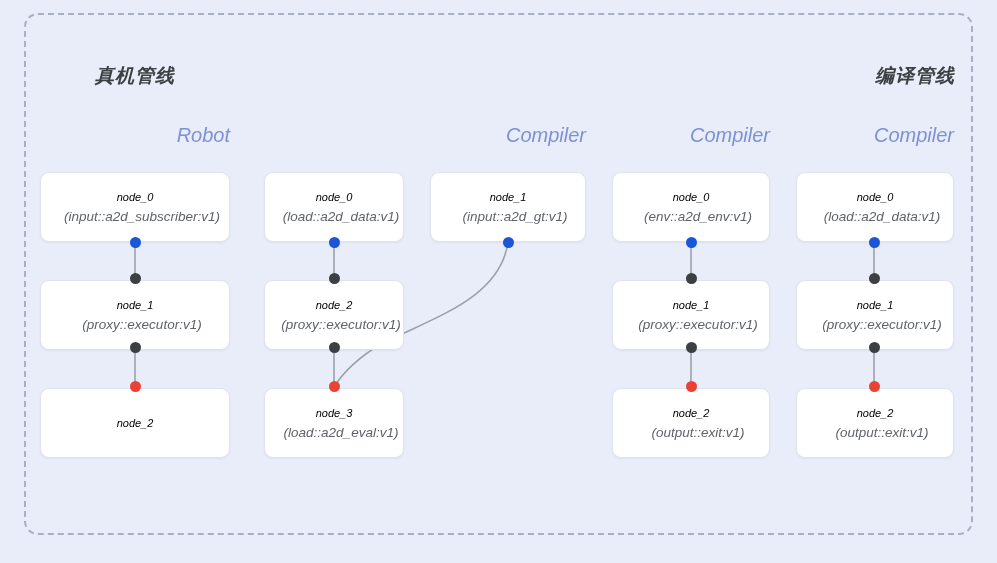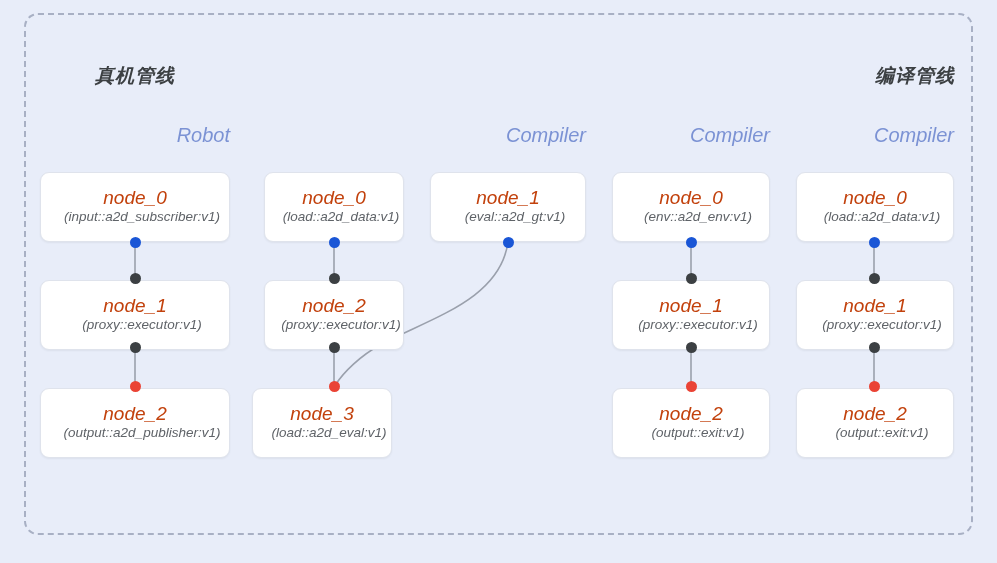--- a/index.html
+++ b/index.html
@@ -62,22 +62,22 @@
     border-radius: 9px;
     box-sizing: border-box;
     box-shadow: 0 1px 2px rgba(60,64,67,0.07);
     display: flex;
     flex-direction: column;
     align-items: center;
     justify-content: center;
     text-align: center;
   }
   .node-name {
-    font-size: 19px;
-    color: #c2410c;
+    font-size: 11px;
+    color: #000000;
     line-height: 19px;
     white-space: nowrap;
   }
   .node-type {
     font-size: 13.5px;
     color: #5f6368;
     line-height: 19px;
     white-space: nowrap;
     margin-left: 14px;
   }
@@ -132,43 +132,42 @@
     <div class="node-box" style="left:40px; top:172px; width:190px; height:70px;">
       <div class="node-name">node_0</div>
       <div class="node-type">(input::a2d_subscriber:v1)</div>
     </div>
     <div class="node-box" style="left:40px; top:280px; width:190px; height:70px;">
       <div class="node-name">node_1</div>
       <div class="node-type">(proxy::executor:v1)</div>
     </div>
     <div class="node-box" style="left:40px; top:388px; width:190px; height:70px;">
       <div class="node-name">node_2</div>
-      <div class="node-type">(output::a2d_publisher:v1)</div>
     </div>
 
     <div class="port port-in" style="left:129.5px; top:236.5px;"></div>
     <div class="port port-mid" style="left:129.5px; top:272.5px;"></div>
     <div class="port port-mid" style="left:129.5px; top:341.5px;"></div>
     <div class="port port-out" style="left:129.5px; top:380.5px;"></div>
 
     <div class="col-subtitle" style="left:264px; top:124px; width:322px;">Compiler</div>
 
     <div class="node-box" style="left:264px; top:172px; width:140px; height:70px;">
       <div class="node-name">node_0</div>
       <div class="node-type">(load::a2d_data:v1)</div>
     </div>
     <div class="node-box" style="left:430px; top:172px; width:156px; height:70px;">
       <div class="node-name">node_1</div>
-      <div class="node-type">(eval::a2d_gt:v1)</div>
+      <div class="node-type">(input::a2d_gt:v1)</div>
     </div>
     <div class="node-box" style="left:264px; top:280px; width:140px; height:70px;">
       <div class="node-name">node_2</div>
       <div class="node-type">(proxy::executor:v1)</div>
     </div>
-    <div class="node-box" style="left:252px; top:388px; width:140px; height:70px;">
+    <div class="node-box" style="left:264px; top:388px; width:140px; height:70px;">
       <div class="node-name">node_3</div>
       <div class="node-type">(load::a2d_eval:v1)</div>
     </div>
 
     <div class="port port-in" style="left:328.5px; top:236.5px;"></div>
     <div class="port port-in" style="left:502.5px; top:236.5px;"></div>
     <div class="port port-mid" style="left:328.5px; top:272.5px;"></div>
     <div class="port port-mid" style="left:328.5px; top:341.5px;"></div>
     <div class="port port-out" style="left:328.5px; top:380.5px;"></div>
 

